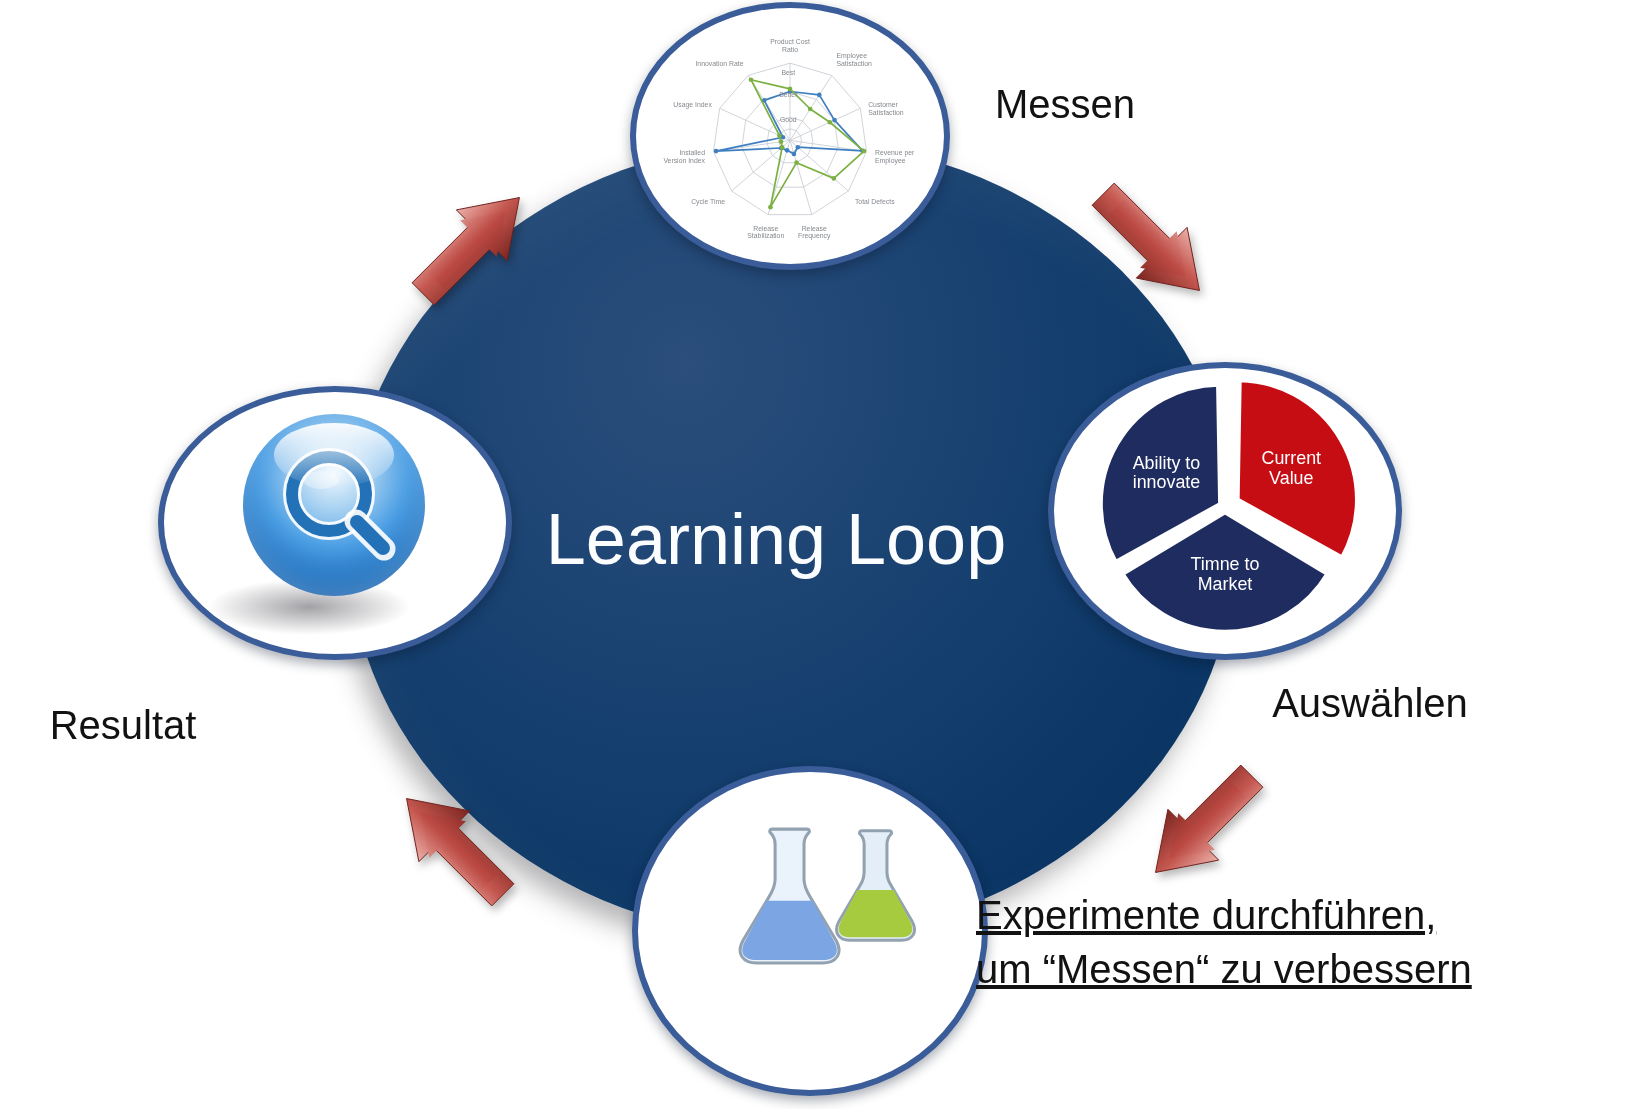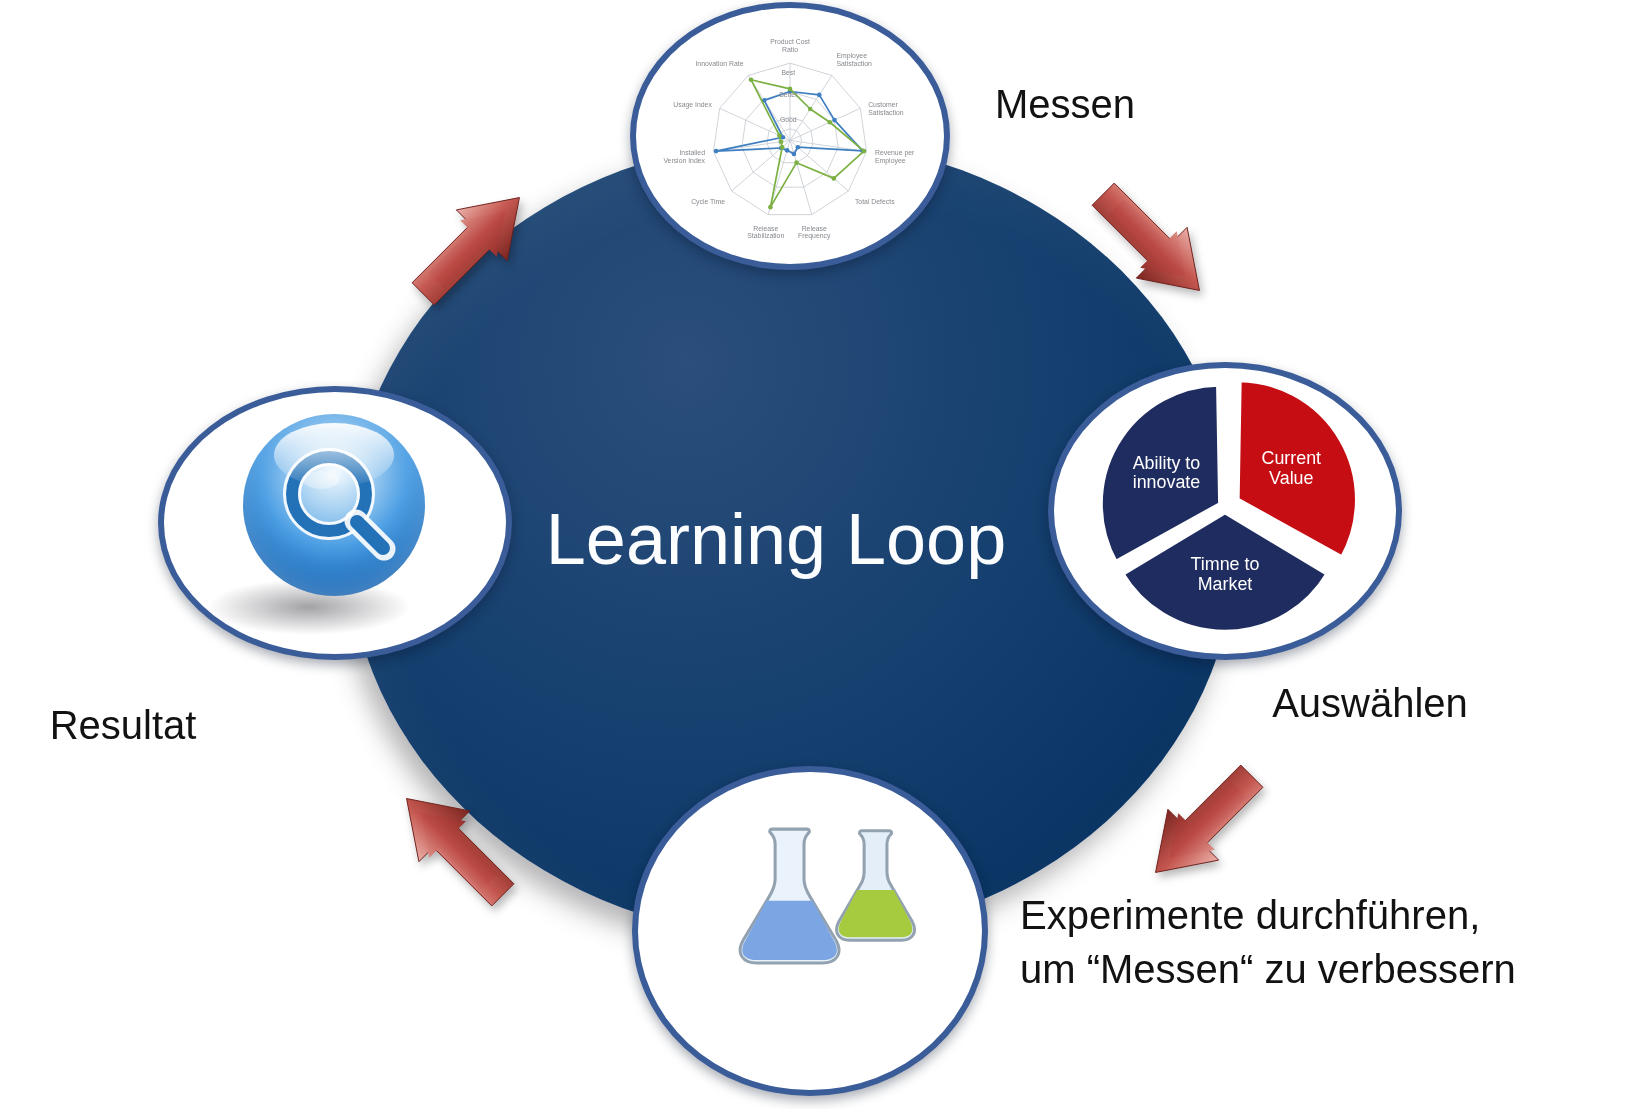--- a/index.html
+++ b/index.html
@@ -45,21 +45,21 @@
   .arrow-2{left:1065px;top:156px;}
   .arrow-3{left:1120px;top:738px;}
   .arrow-4{left:371px;top:763px;}
   .arrow-outer{fill:url(#agOuter);stroke:#6E1F1C;stroke-width:1;}
   .arrow-inner{fill:url(#agInner);}
 
   
   .lbl{position:absolute;color:#121212;font-size:40px;line-height:1.36;}
   .lbl-measure{left:995px;top:77px;}
   .lbl-select{left:1235px;top:676px;width:270px;text-align:center;}
-  .lbl-experiment{left:1020px;top:888px;}
+  .lbl-experiment{left:976px;top:888px;text-decoration:underline;}
   .lbl-evaluate{left:9px;top:678px;width:228px;text-align:center;margin-top:20px;}
 
   .defs-svg{position:absolute;width:0;height:0;}
 </style>
 </head>
 <body>
 
 <div class="canvas">
 
   <svg class="defs-svg">

